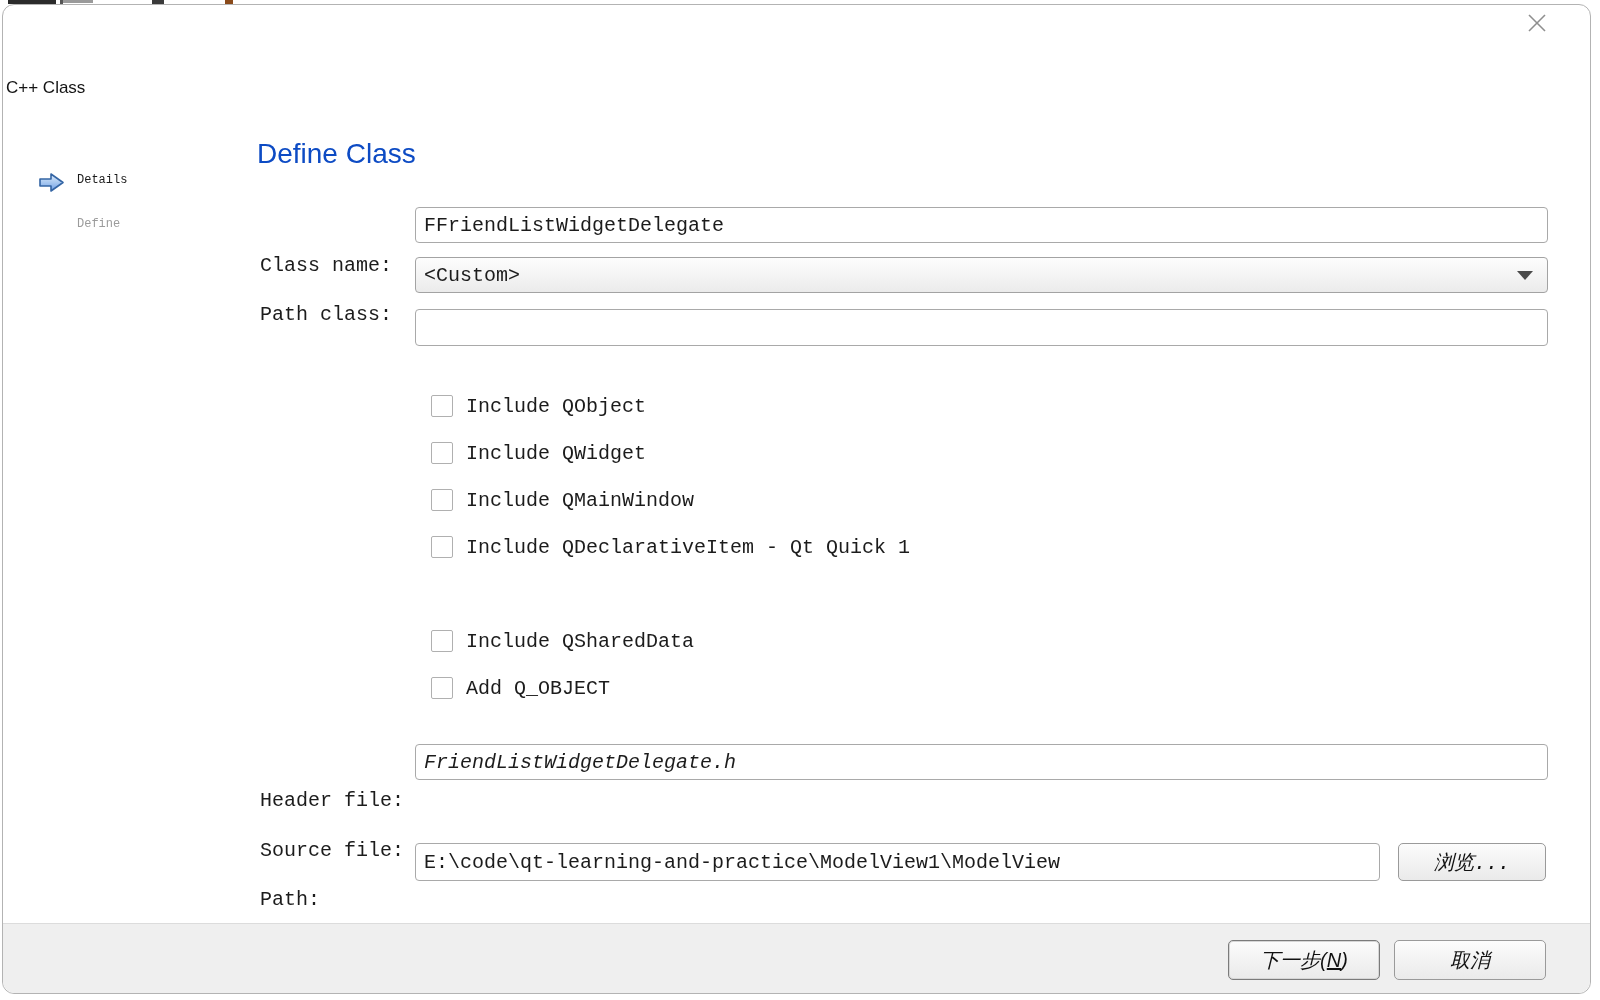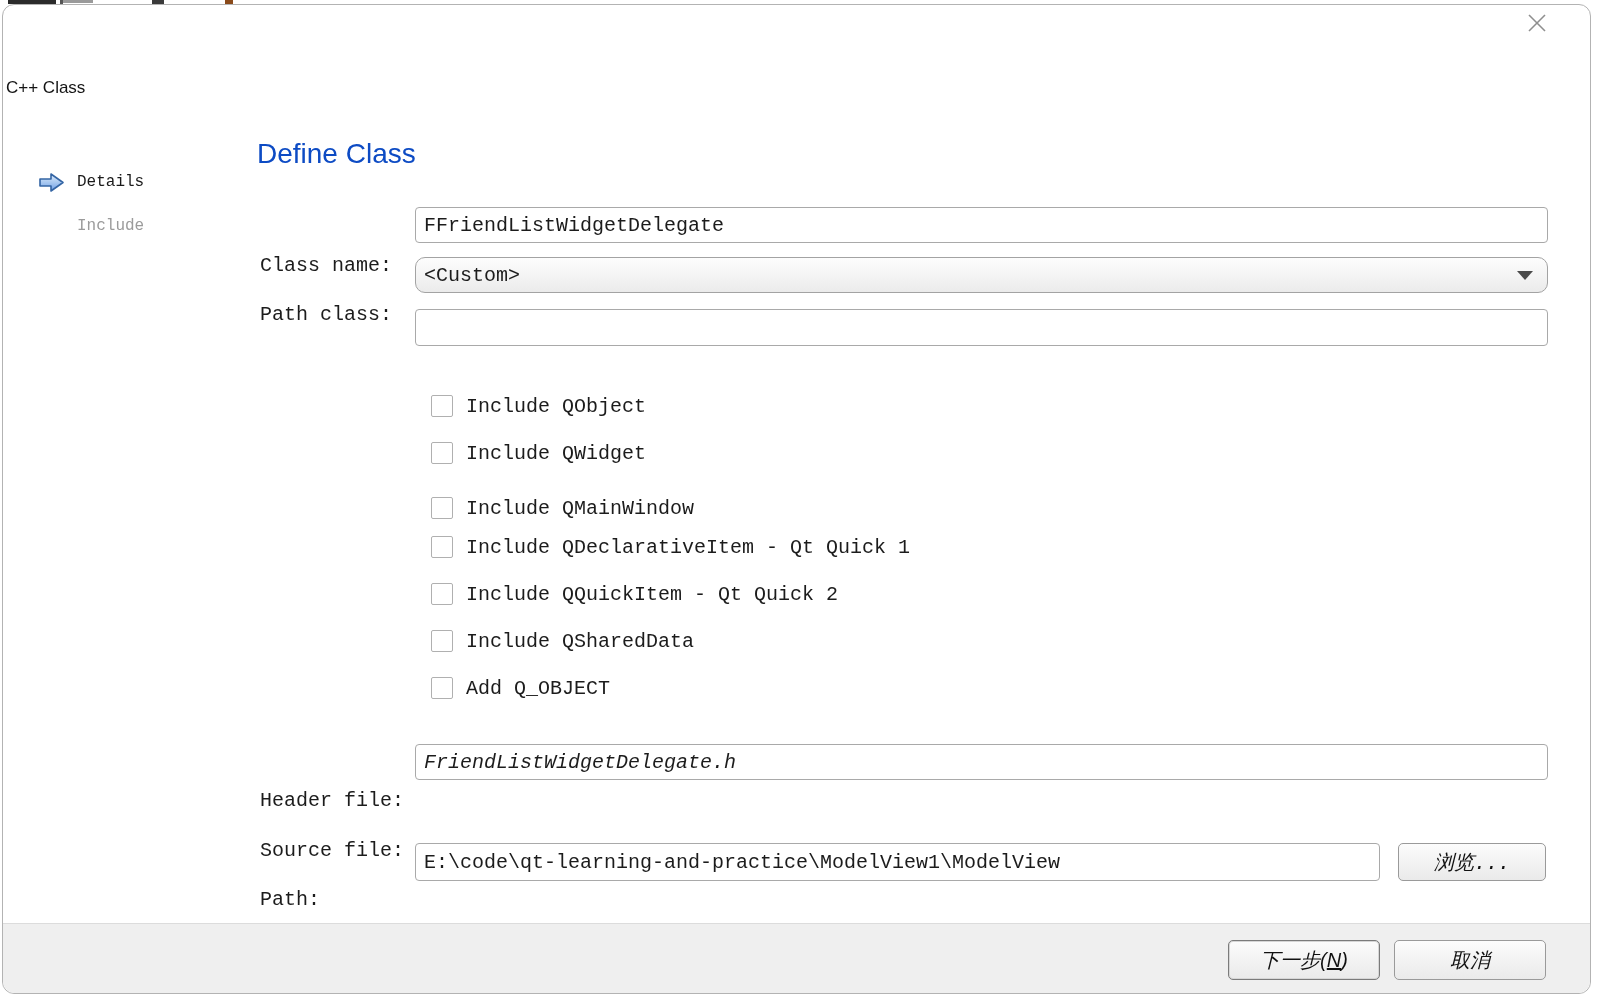--- a/index.html
+++ b/index.html
@@ -9,21 +9,21 @@
   .dialog { position:absolute; z-index:1; left:2px; top:4px; width:1589px; height:990px;
             background:#ffffff; border:1px solid #b3b3b3; border-radius:12px; }
   .footer-strip { position:absolute; left:0; right:0; bottom:0; height:70px;
                   background:#efefef; border-top:1px solid #dcdcdc;
                   border-radius:0 0 12px 12px; }
   .overlay { position:absolute; z-index:2; left:0; top:0; width:1600px; height:976px; }
   .mono { font-family:"Liberation Mono","DejaVu Sans Mono",monospace; }
   .abs { position:absolute; }
   .wizard-kind { left:6px; top:78px; font-size:17px; color:#141414; }
   .page-title { left:257px; top:138px; font-size:28px; color:#0d4bc4; }
-  .side-label { font-size:16px; color:#1a1a1a; white-space:nowrap; }
+  .side-label { font-size:12px; color:#1a1a1a; white-space:nowrap; }
   .side-label.inactive { color:#9b9b9b; }
   .form-label { font-size:20px; color:#1c1c1c; white-space:nowrap;margin-top:40px; }
   .tinput { position:absolute; border:1px solid #a9a9a9; border-radius:4px; background:#fff;
             font-family:"Liberation Mono","DejaVu Sans Mono",monospace; font-size:20px;
             color:#1c1c1c; padding:0 8px; outline:none; }
   .combo { position:absolute; border:1px solid #a3a3a3; border-radius:4px;
            background:linear-gradient(#fdfdfd,#ebebeb); cursor:default;
            font-family:"Liberation Mono","DejaVu Sans Mono",monospace; font-size:20px;
            color:#1c1c1c; padding:0 8px; display:flex; align-items:center; }
   .combo .arrow { position:absolute; right:14px; top:13px; width:0; height:0;
@@ -72,54 +72,50 @@
         <linearGradient id="ag" x1="0" y1="0" x2="0" y2="1">
           <stop offset="0" stop-color="#ddebfb"></stop>
           <stop offset="0.5" stop-color="#a8c8f0"></stop>
           <stop offset="1" stop-color="#6f9fe8"></stop>
         </linearGradient>
       </defs>
       <path d="M2 8 L13 8 L13 3 L25 11.5 L13 20 L13 15 L2 15 Z" fill="url(#ag)" stroke="#3465a4" stroke-width="1.6" stroke-linejoin="round"></path>
     </svg>
   </div>
   <div class="abs side-label mono" style="left:77px;top:173px;">Details</div>
-  <div class="abs side-label mono inactive" style="left:77px;top:217px;">Include</div>
+  <div class="abs side-label mono inactive" style="left:77px;top:217px;">Define</div>
 
   <div class="abs page-title">Define Class</div>
 
   <div class="abs form-label mono" style="left:260px;top:214px;">Class name:</div>
   <input class="tinput" style="left: 415px; top: 207px; width: 1133px; height: 36px;" value="FFriendListWidgetDelegate">
 
   <div class="abs form-label mono" style="left:260px;top:263px;">Path class:</div>
-  <div class="combo" style="left:415px;top:257px;width:1133px;height:36px;border-radius:10px;">
+  <div class="combo" style="left:415px;top:257px;width:1133px;height:36px;">
     <span>&lt;Custom&gt;</span>
     <span class="arrow"></span>
   </div>
 
   <input class="tinput" style="left: 415px; top: 309px; width: 1133px; height: 37px;" value="">
 
   <div class="cbrow" style="top:394px;">
     <span class="cbox"></span>
     <span class="cblabel mono">Include QObject</span>
   </div>
   <div class="cbrow" style="top:441px;">
     <span class="cbox"></span>
     <span class="cblabel mono">Include QWidget</span>
   </div>
-  <div class="cbrow" style="top:488px;margin-top:8px;">
+  <div class="cbrow" style="top:488px;">
     <span class="cbox"></span>
     <span class="cblabel mono">Include QMainWindow</span>
   </div>
   <div class="cbrow" style="top:535px;justify-content:flex-end;">
     <span class="cbox"></span>
     <span class="cblabel mono">Include QDeclarativeItem - Qt Quick 1</span>
-  </div>
-  <div class="cbrow" style="top:582px;">
-    <span class="cbox"></span>
-    <span class="cblabel mono">Include QQuickItem - Qt Quick 2</span>
   </div>
   <div class="cbrow" style="top:629px;">
     <span class="cbox"></span>
     <span class="cblabel mono">Include QSharedData</span>
   </div>
   <div class="cbrow" style="top:676px;">
     <span class="cbox"></span>
     <span class="cblabel mono">Add Q_OBJECT</span>
   </div>
 

